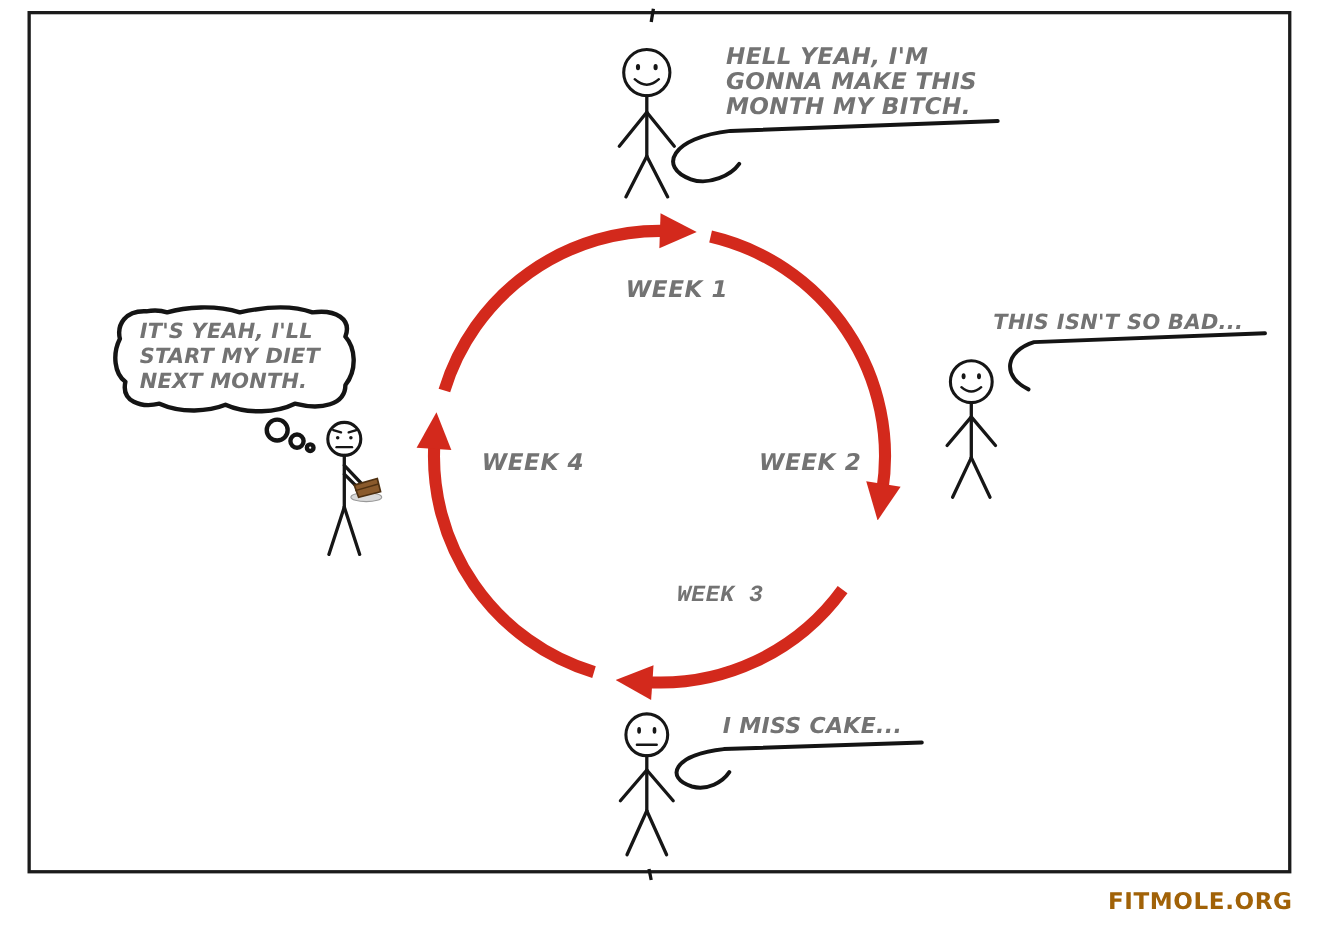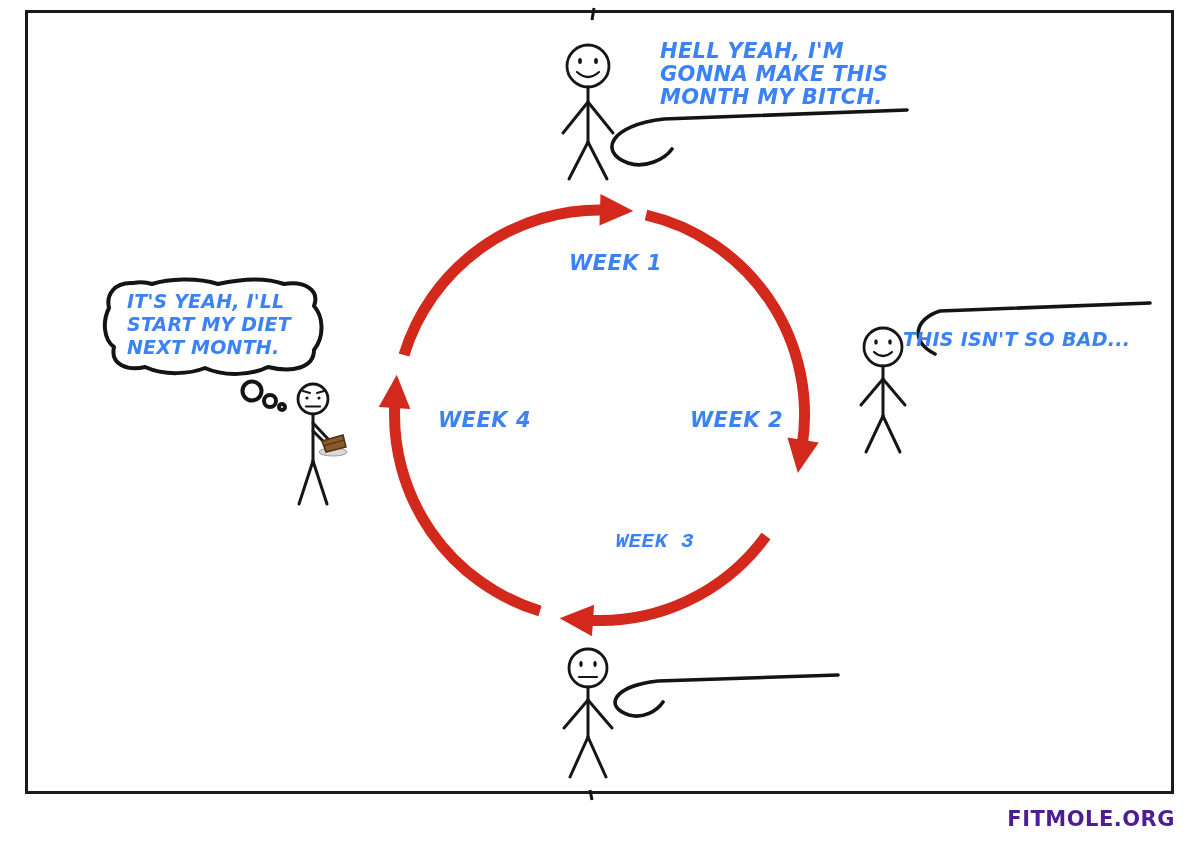--- a/index.html
+++ b/index.html
@@ -25,34 +25,34 @@
   .fig .eye{ fill:var(--ink); stroke:none; }
   .fig .mouth, .fig .brow{ fill:none; stroke:var(--ink); stroke-width:2.2; stroke-linecap:round; }
 
   
   .bubble{ fill:#ffffff; stroke:#141414; stroke-width:4; stroke-linejoin:round; }
 
   
   .tails path{ fill:none; stroke:#141414; stroke-width:3.6; stroke-linecap:round; }
 
   
-  .txt{ position:absolute; color:#3b82f6; }
+  .txt{ position:absolute; color:#737373; }
   .week{
     text-align:right; white-space:nowrap;
     font:italic 700 21px/24px "DejaVu Sans", sans-serif; letter-spacing:.5px;
   }
   .speech{ font:italic 700 21px/23px "DejaVu Sans", sans-serif; letter-spacing:.3px; }
-  .speech.small{ font-size:19px;margin-top:46px; }
+  .speech.small{ font-size:19px; }
   .speech.mid{ font-size:20px; }
   .thought{ font:italic 700 19px/23px "DejaVu Sans", sans-serif; letter-spacing:.2px; }
   .nowrap{ white-space:nowrap; }
 
   .watermark{
     position:absolute; right:25px; top:806px;
-    font:700 21px/26px "DejaVu Sans", sans-serif; letter-spacing:.5px; color:#4c1d95;
+    font:700 21px/26px "DejaVu Sans", sans-serif; letter-spacing:.5px; color:#a16207;
   }
 </style>
 </head>
 <body>
 
 <div class="canvas">
 
   <div class="frame"></div>
 
   <svg class="art" width="1200" height="850" viewBox="0 0 1200 850">
@@ -152,20 +152,21 @@
   <div class="txt week" style="left:409px; top:408px; width:122px;">WEEK 4</div>
 
   <div class="txt speech" style="left:660px; top:40px; width:280px;">
     <div class="nowrap">HELL YEAH, I'M</div>
     <div class="nowrap">GONNA MAKE THIS</div>
     <div class="nowrap">MONTH MY BITCH.</div>
   </div>
 
   <div class="txt speech small nowrap" style="left:903px; top:282px; width:260px;">THIS ISN'T SO BAD...</div>
 
+  <div class="txt speech mid nowrap" style="left:657px; top:648px; width:230px;">I MISS CAKE...</div>
 
   <div class="txt thought" style="left:127px; top:290px; width:190px;">
     <div class="nowrap">IT'S YEAH, I'LL</div>
     <div class="nowrap">START MY DIET</div>
     <div class="nowrap">NEXT MONTH.</div>
   </div>
 
   <div class="watermark">FITMOLE.ORG</div>
 
 </div>

